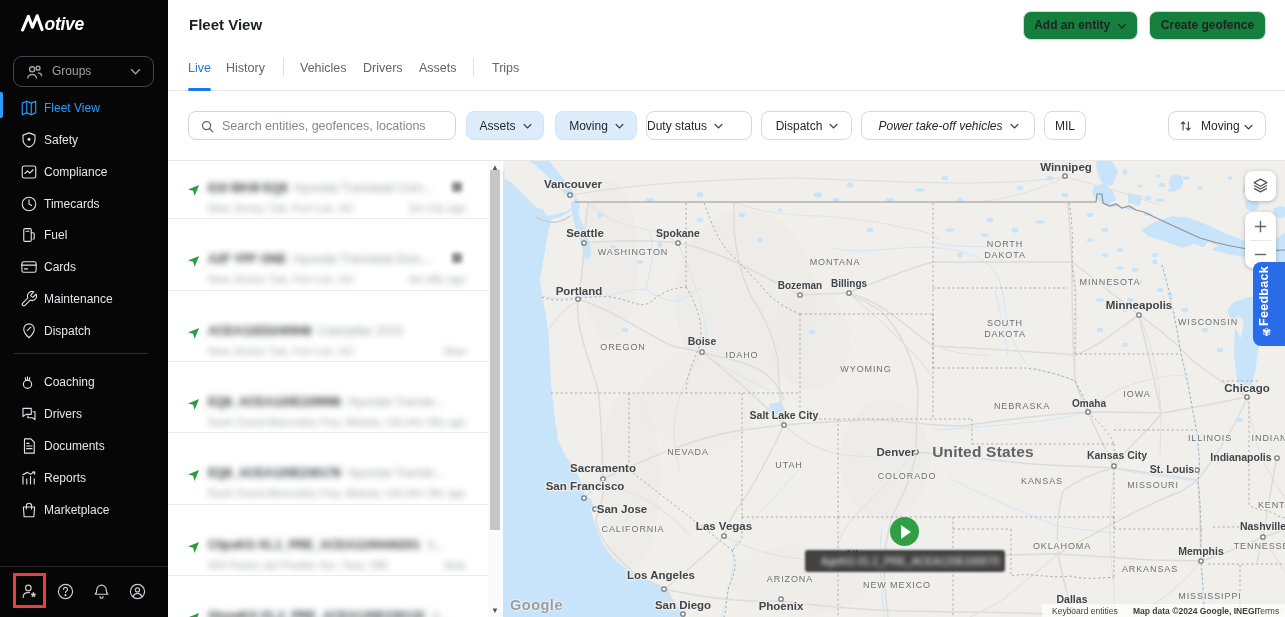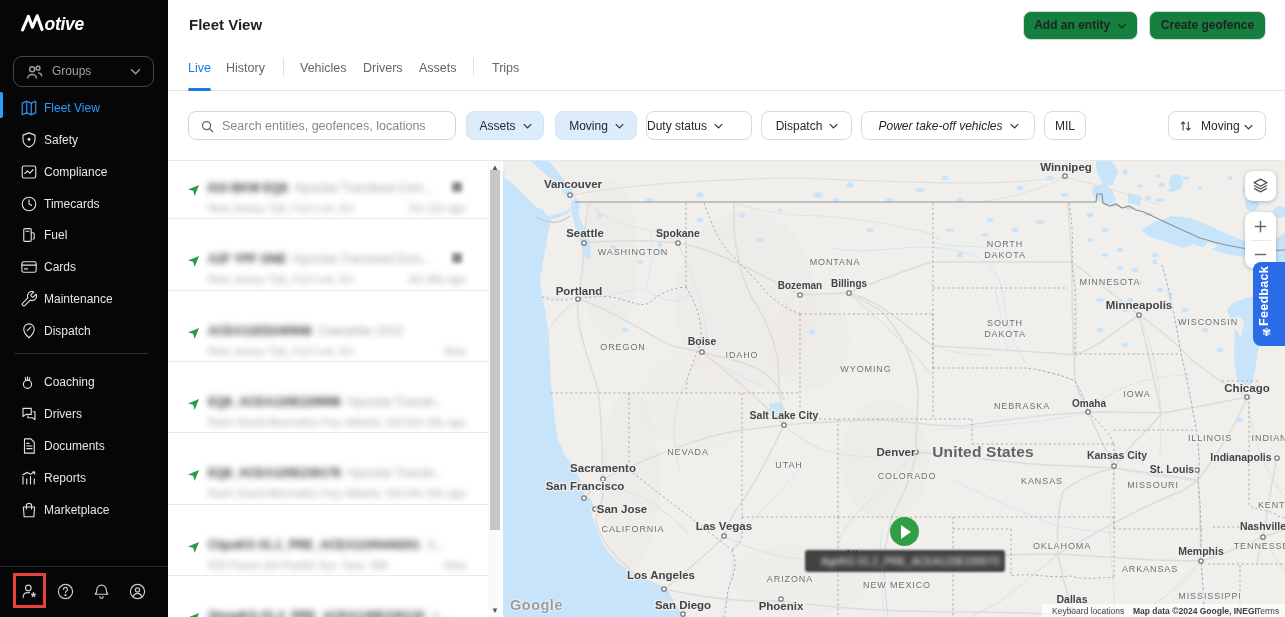--- a/index.html
+++ b/index.html
@@ -619,16 +619,16 @@
 <div id="feedback">
   <div class="ft">Feedback</div>
   <div style="position:absolute;left:9px;top:64px;color:#fff;font-size:11px;">✾</div>
 </div>
 <div id="marker"></div>
 <div id="tooltip">
     <span>AgeKG 01.2_PRE_ACEA120E330070</span>
   </div>
 <div id="glogo">Google</div>
 <div id="attrib">
-  <span style="position:absolute;left:10px;top:2px;">Keyboard locations</span>
+  <span style="position:absolute;left:10px;top:2px;">Keyboard entities</span>
   <span style="position:absolute;left:91px;top:2px;font-weight:bold;">Map data ©2024 Google, INEGI</span>
   <span style="position:absolute;left:214px;top:2px;">Terms</span>
 </div>
 
 </body></html>

